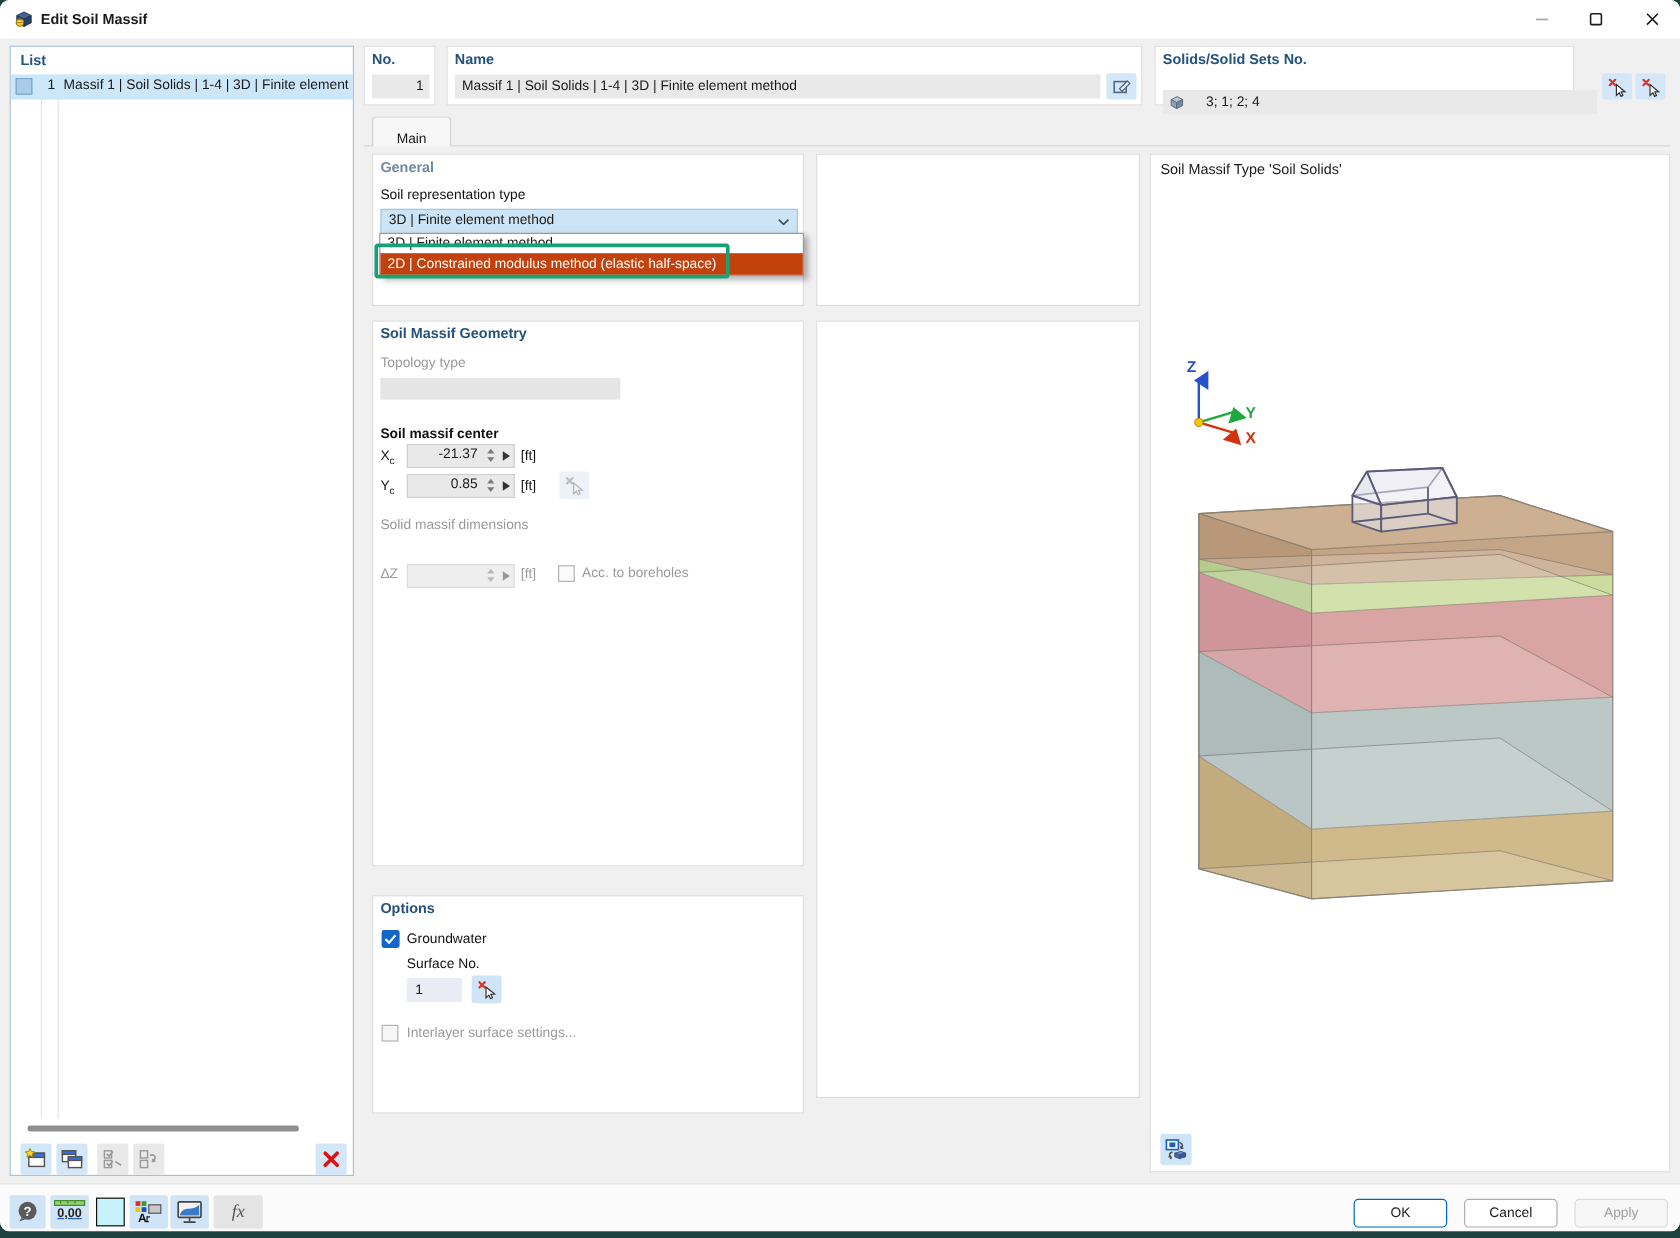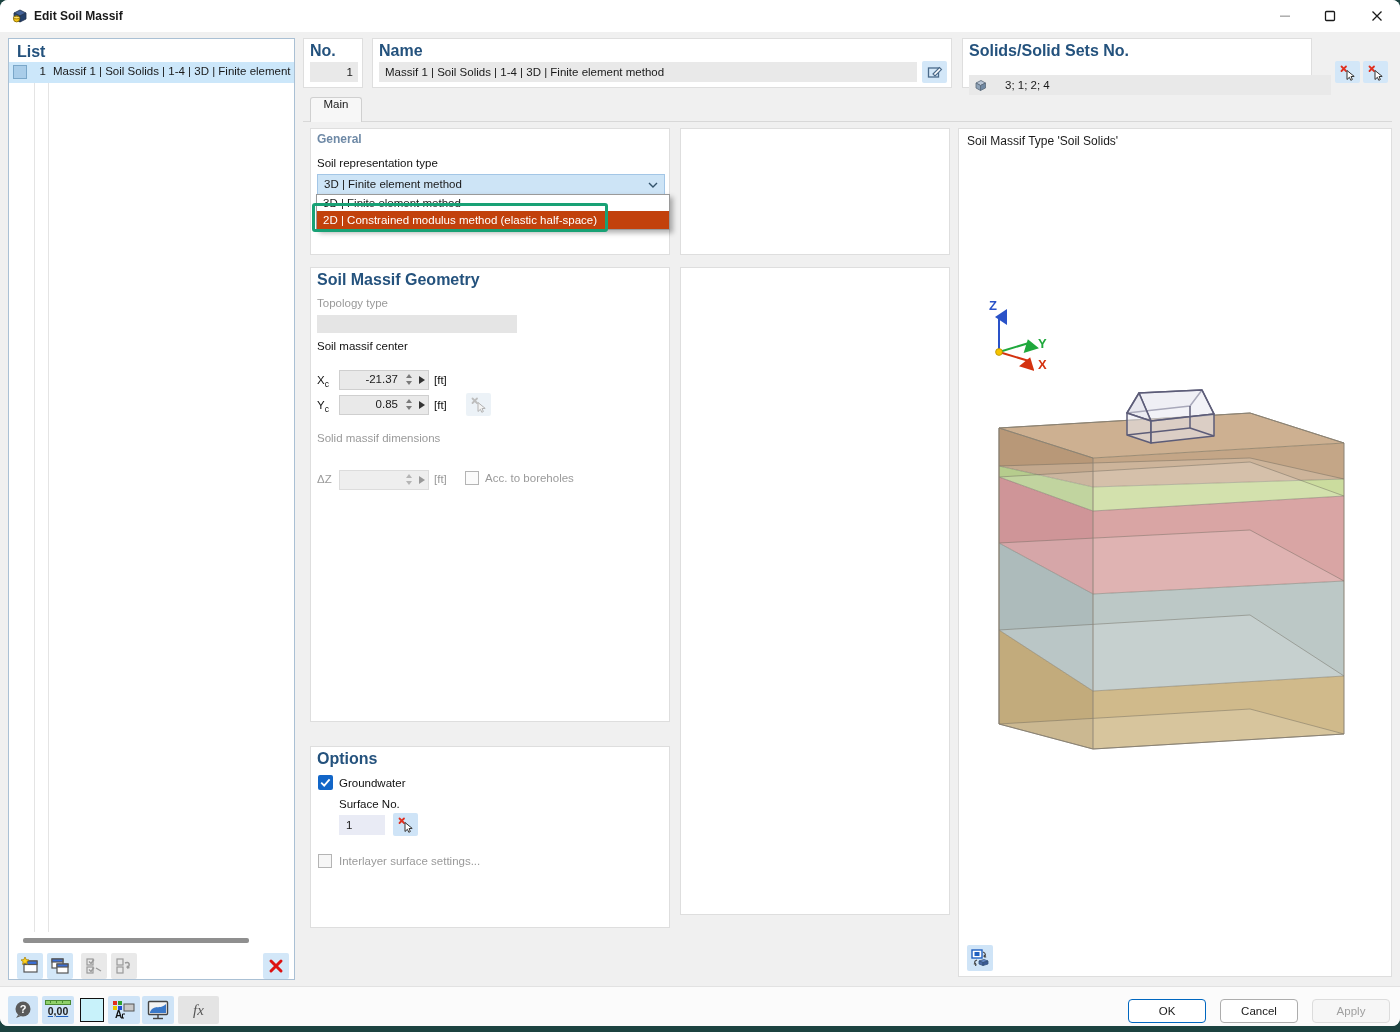--- a/index.html
+++ b/index.html
@@ -3,21 +3,21 @@
 <meta charset="utf-8">
 <style>
   * { margin:0; padding:0; box-sizing:border-box; }
   html,body { width:1400px; height:1032px; overflow:hidden; }
   body { background:#1c4340; font-family:"Liberation Sans",sans-serif; font-size:11.5px; color:#1a1a1a; position:relative; }
   .dialog { position:absolute; left:0; top:0; width:1400px; height:1026px; background:#f0f0f0; border-radius:8px; overflow:hidden; }
   .titlebar { position:absolute; left:0; top:0; width:100%; height:32px; background:#ffffff; }
   .title-text { position:absolute; left:34px; top:9px; font-size:12px; font-weight:600; color:#191919; }
   .win-btn { position:absolute; top:1px; width:44px; height:30px; display:flex; align-items:center; justify-content:center; }
   .panel { position:absolute; background:#ffffff; border:1px solid #dedede; }
-  .hdr { font-size:16px; font-weight:700; color:#24527d; }
+  .hdr { font-size:12px; font-weight:700; color:#24527d; }
   .hdr-muted { font-size:12px; font-weight:600; color:#6e89a6; }
   .lbl { color:#111; }
   .lbl-dis { color:#9a9a9a; }
   .field { background:#e9e9e9; overflow:hidden; white-space:nowrap; }
   .combo-blue { background:#cde4f6; border:1px solid #a3c6e6; }
   .combo-gray { background:#f6f7f8; border:1px solid #c6c6c6; }
   .combo-lav  { background:#e9eaf4; }
   .chev { position:absolute; right:6px; top:50%; transform:translateY(-50%); }
   .tool-btn { position:absolute; background:#d3e7f8; border-radius:2px; display:flex; align-items:center; justify-content:center; }
   .tool-btn.dis { background:#e9e9e9; }
@@ -148,21 +148,21 @@
     </div>
     <div class="tool-btn" style="left:400px;top:22px;width:25px;height:22px">
       <svg width="17" height="17" viewBox="0 0 17 17">
         <path d="M2.5,2.5 L7,7 M7,2.5 L2.5,7" stroke="#e03020" stroke-width="1.8" stroke-linecap="round"></path>
         <path d="M8,6.5 L8,15.5 L10.4,13.3 L11.8,16.3 L13.4,15.5 L12,12.6 L15.2,12.4 Z" fill="#fff" stroke="#333" stroke-width="1"></path>
       </svg>
     </div>
   </div>
 
   <div style="position:absolute;left:303px;top:121px;width:1089px;height:1px;background:#d8d8d8"></div>
-  <div style="position:absolute;left:310px;top:97px;width:52px;height:25px;background:#f7f7f7;border:1px solid #d0d0d0;border-bottom:none;border-radius:3px 3px 0 0;display:flex;align-items:flex-start;justify-content:center;z-index:2">
+  <div style="position:absolute;left:310px;top:97px;width:66px;height:25px;background:#f7f7f7;border:1px solid #d0d0d0;border-bottom:none;border-radius:3px 3px 0 0;display:flex;align-items:flex-end;justify-content:center;z-index:2">
     <span>Main</span>
   </div>
 
   <div class="panel" style="left:310px;top:128px;width:360px;height:127px">
     <div class="hdr-muted" style="position:absolute;left:6px;top:3px">General</div>
     <div class="lbl" style="position:absolute;left:6px;top:28px">Soil representation type</div>
     <div class="combo-blue" style="position:absolute;left:6px;top:45px;width:348px;height:21px;line-height:19px;padding-left:6px">
       <span>3D | Finite element method</span>
       <svg class="chev" width="10" height="6" viewBox="0 0 10 6">
           <path d="M1,1 L5,5 L9,1" fill="none" stroke="#33536b" stroke-width="1.4"></path>
@@ -176,21 +176,21 @@
   </div>
   <div class="green-box" style="left:312px;top:203px;width:296px;height:29px"></div>
 
   <div class="panel" style="left:680px;top:128px;width:270px;height:127px"></div>
   <div class="panel" style="left:680px;top:267px;width:270px;height:648px"></div>
 
   <div class="panel" style="left:310px;top:267px;width:360px;height:455px">
     <div class="hdr" style="position:absolute;left:6px;top:3px">Soil Massif Geometry</div>
     <div class="lbl-dis" style="position:absolute;left:6px;top:29px">Topology type</div>
     <div style="position:absolute;left:6px;top:47px;width:200px;height:18px;background:#e5e5e5"></div>
-    <div class="lbl" style="position:absolute;left:6px;top:72px;font-weight:400">Soil massif center</div>
+    <div class="lbl" style="position:absolute;left:6px;top:88px;font-weight:700">Soil massif center</div>
 
     <div class="lbl" style="position:absolute;left:6px;top:106px">
       <span>X</span><sub style="font-size:8.5px">c</sub>
     </div>
     <div class="spin" style="left:28px;top:102px;width:90px">
       <span class="val">-21.37</span>
       <span class="arrows">
           <span class="tri-up"></span>
           <span class="tri-dn"></span>
         </span>

